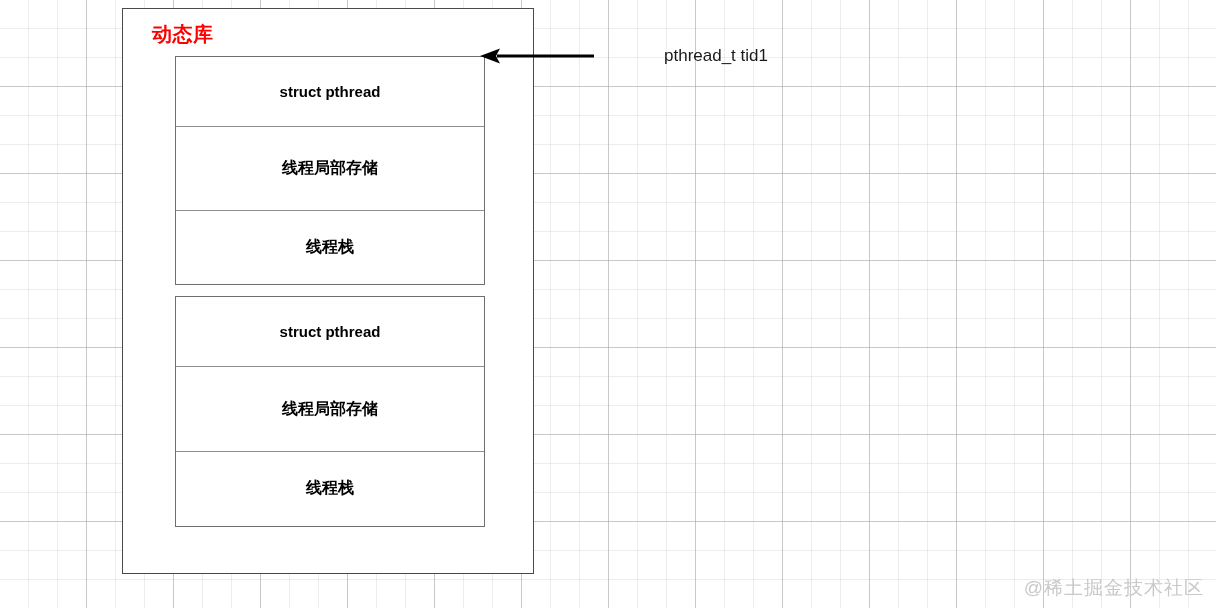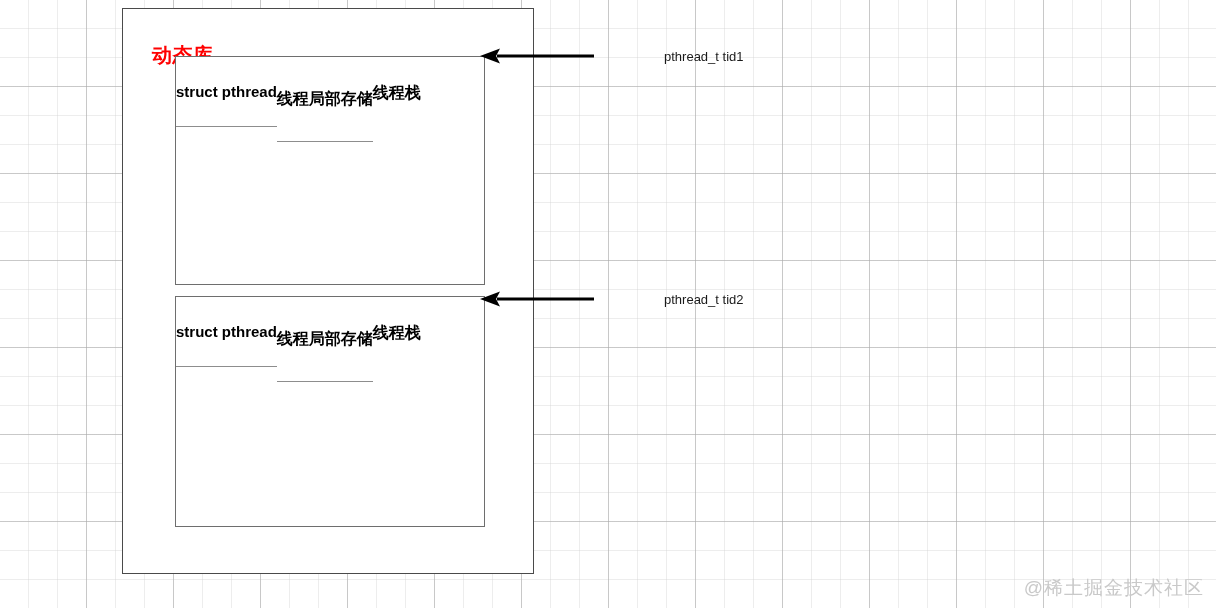--- a/index.html
+++ b/index.html
@@ -48,33 +48,32 @@
 
   #lib-title {
     position: absolute;
     left: 29px;
     top: 12px;
     font-size: 20px;
     font-weight: bold;
     color: #ff0000;
     letter-spacing: 0.5px;
     white-space: nowrap;
-    margin-top: 21px;
   }
 
   
   .thread-block {
     position: absolute;
     left: 52px;
     width: 310px;
     background: #ffffff;
     border: 1px solid #6e6e6e;
     box-sizing: border-box;
     display: flex;
-    flex-direction: row;
+    flex-direction: column;
   }
   #thread-block-1 { top: 47px;  height: 229px; }
   #thread-block-2 { top: 287px; height: 231px; }
 
   .thread-section {
     display: flex;
     align-items: center;
     justify-content: center;
     box-sizing: border-box;
     border-bottom: 1px solid #8d8d8d;
@@ -96,21 +95,21 @@
   }
   #pointer-1 { left: 480px; top: 45px;  }
   #pointer-2 { left: 480px; top: 288px; }
 
   .pointer-arrow {
     display: block;
   }
 
   .pointer-label {
     margin-left: 27px;
-    font-size: 13px;
+    font-size: 17px;
     color: #1a1a1a;
     white-space: nowrap;
     font-family: "Liberation Sans", "DejaVu Sans", sans-serif;
     padding-left: 43px;
   }
 
   
   #watermark {
     position: absolute;
     right: 12px;
@@ -146,23 +145,16 @@
   </div>
 
   <div class="pointer" id="pointer-1">
     <svg class="pointer-arrow" width="114" height="22" viewBox="0 0 114 22">
       <line x1="17" y1="11" x2="114" y2="11" stroke="#000000" stroke-width="3"></line>
       <polygon points="0,11 20,3.5 16,11 20,18.5" fill="#000000"></polygon>
     </svg>
     <span class="pointer-label">pthread_t tid1</span>
   </div>
 
-  <div class="pointer" id="pointer-2">
-    <svg class="pointer-arrow" width="114" height="22" viewBox="0 0 114 22">
-      <line x1="17" y1="11" x2="114" y2="11" stroke="#000000" stroke-width="3"></line>
-      <polygon points="0,11 20,3.5 16,11 20,18.5" fill="#000000"></polygon>
-    </svg>
-    <span class="pointer-label">pthread_t tid2</span>
-  </div>
 
   <div id="watermark">@稀土掘金技术社区</div>
 
 </div>
 
 </body></html>

